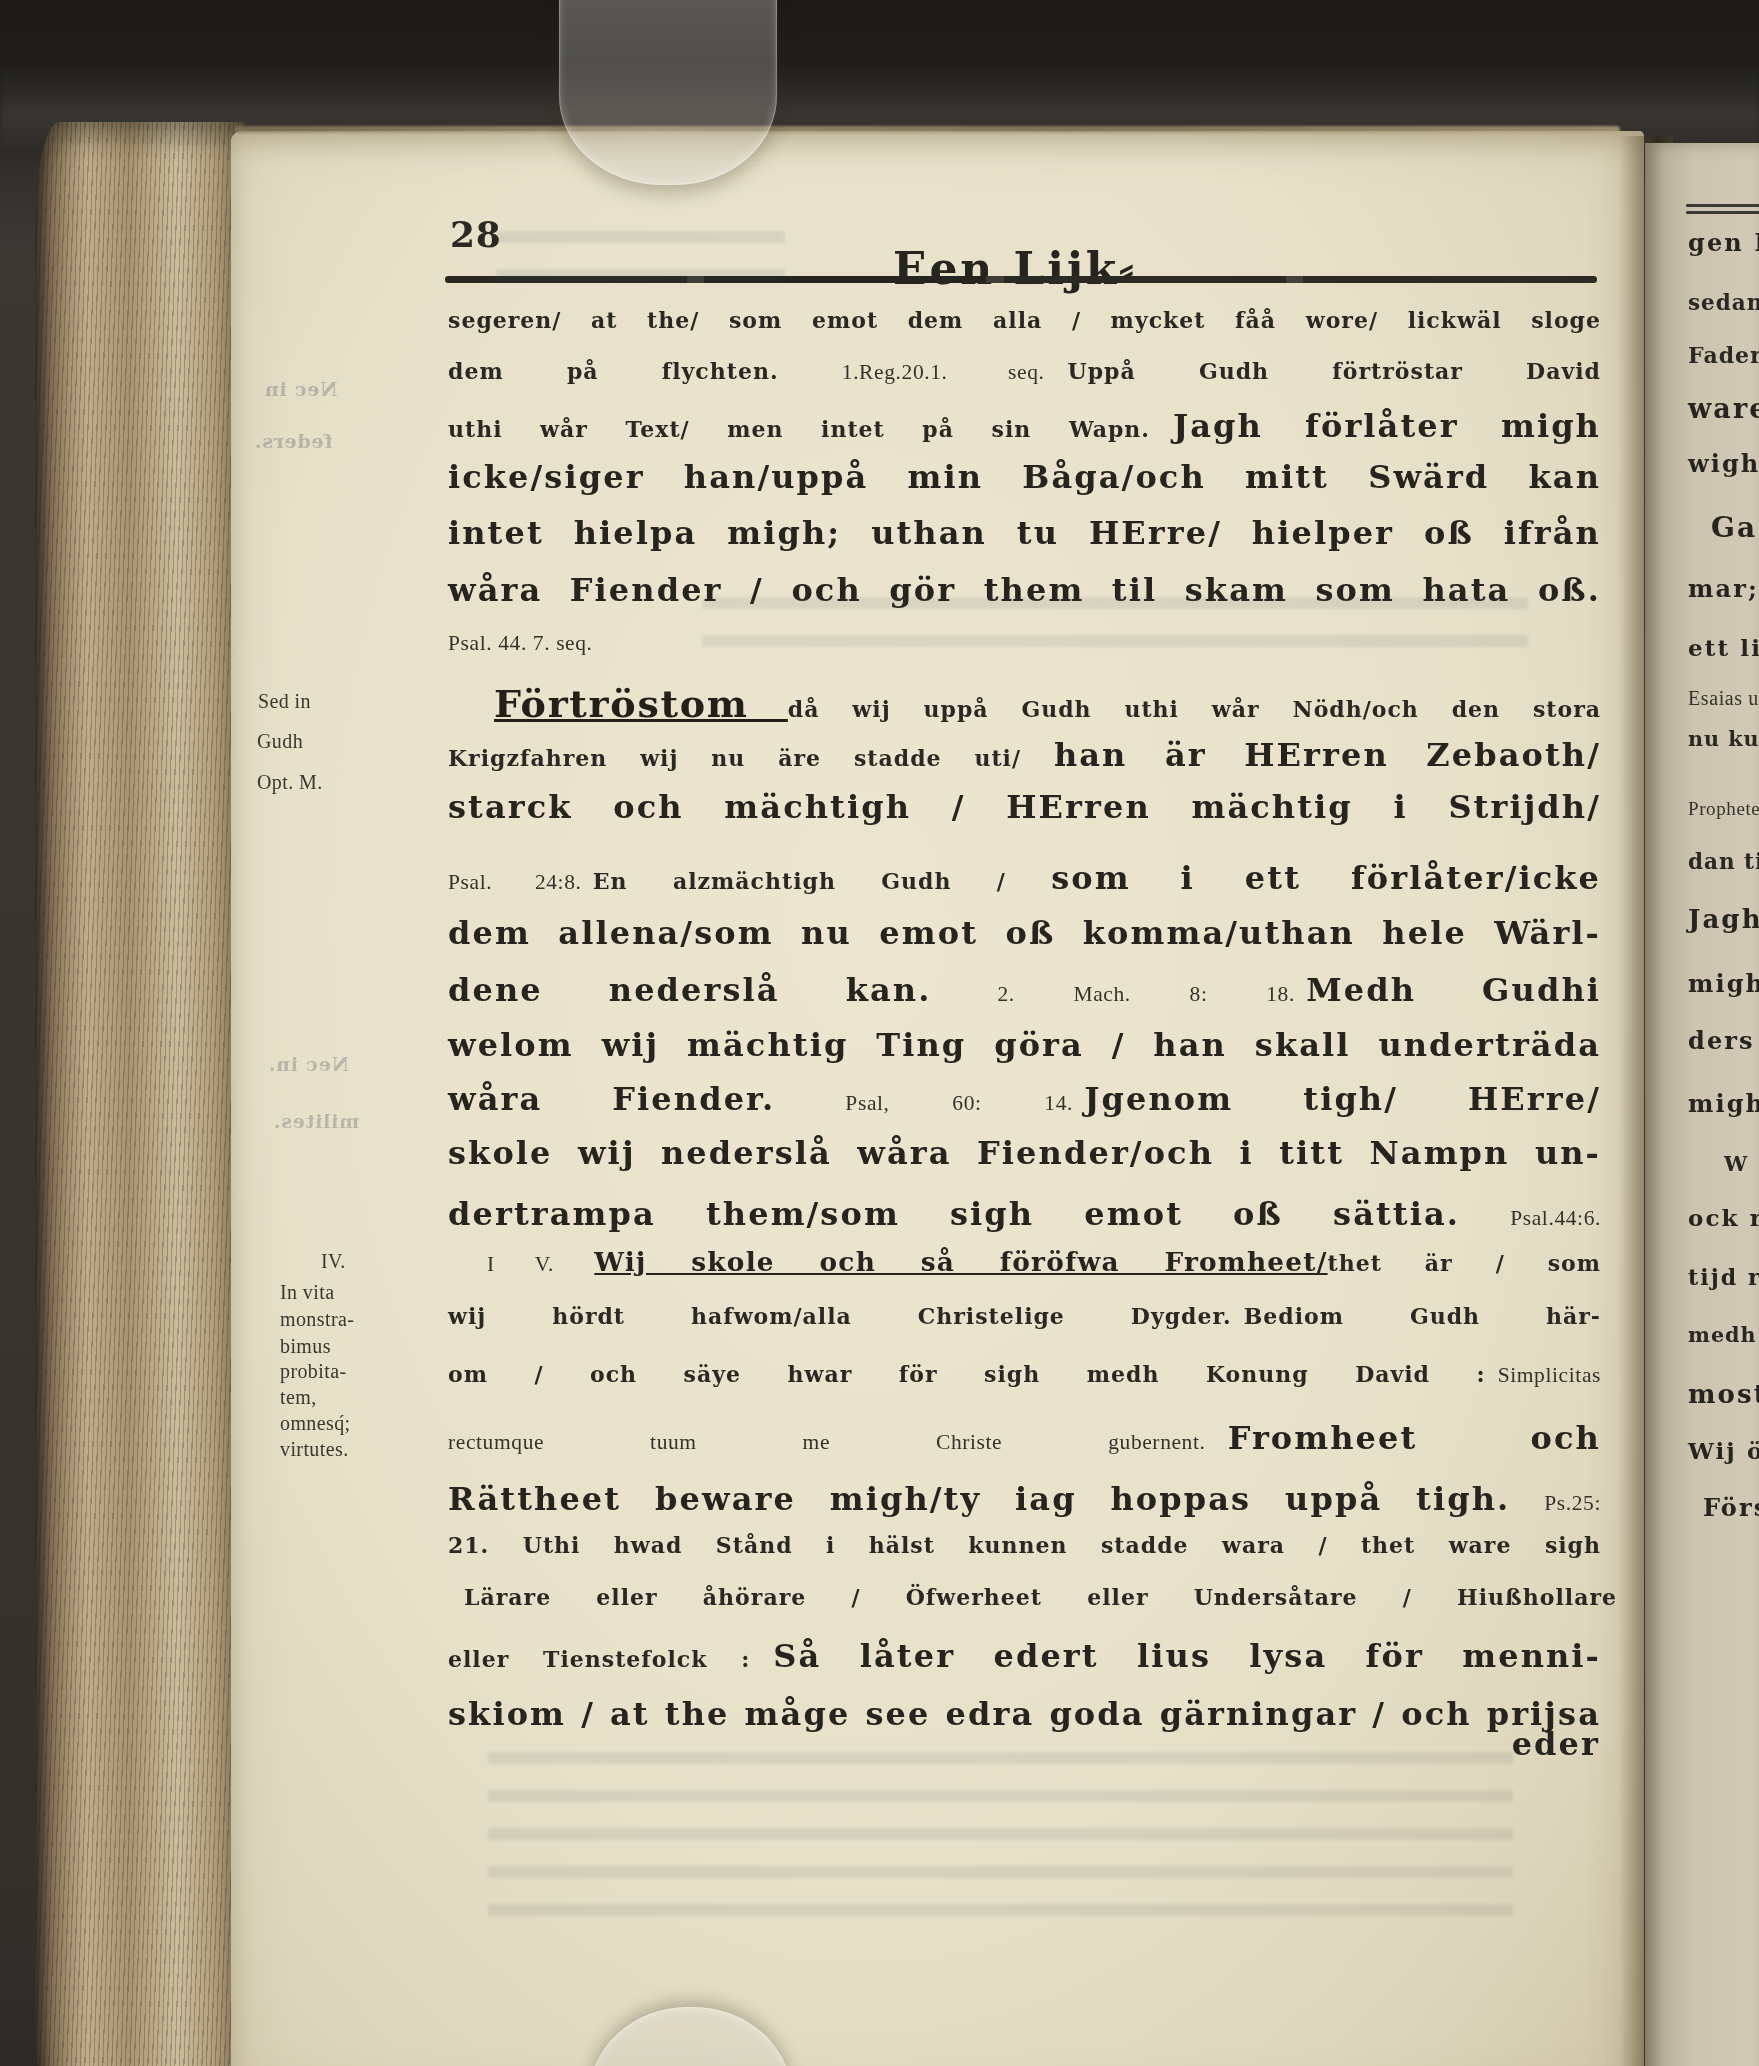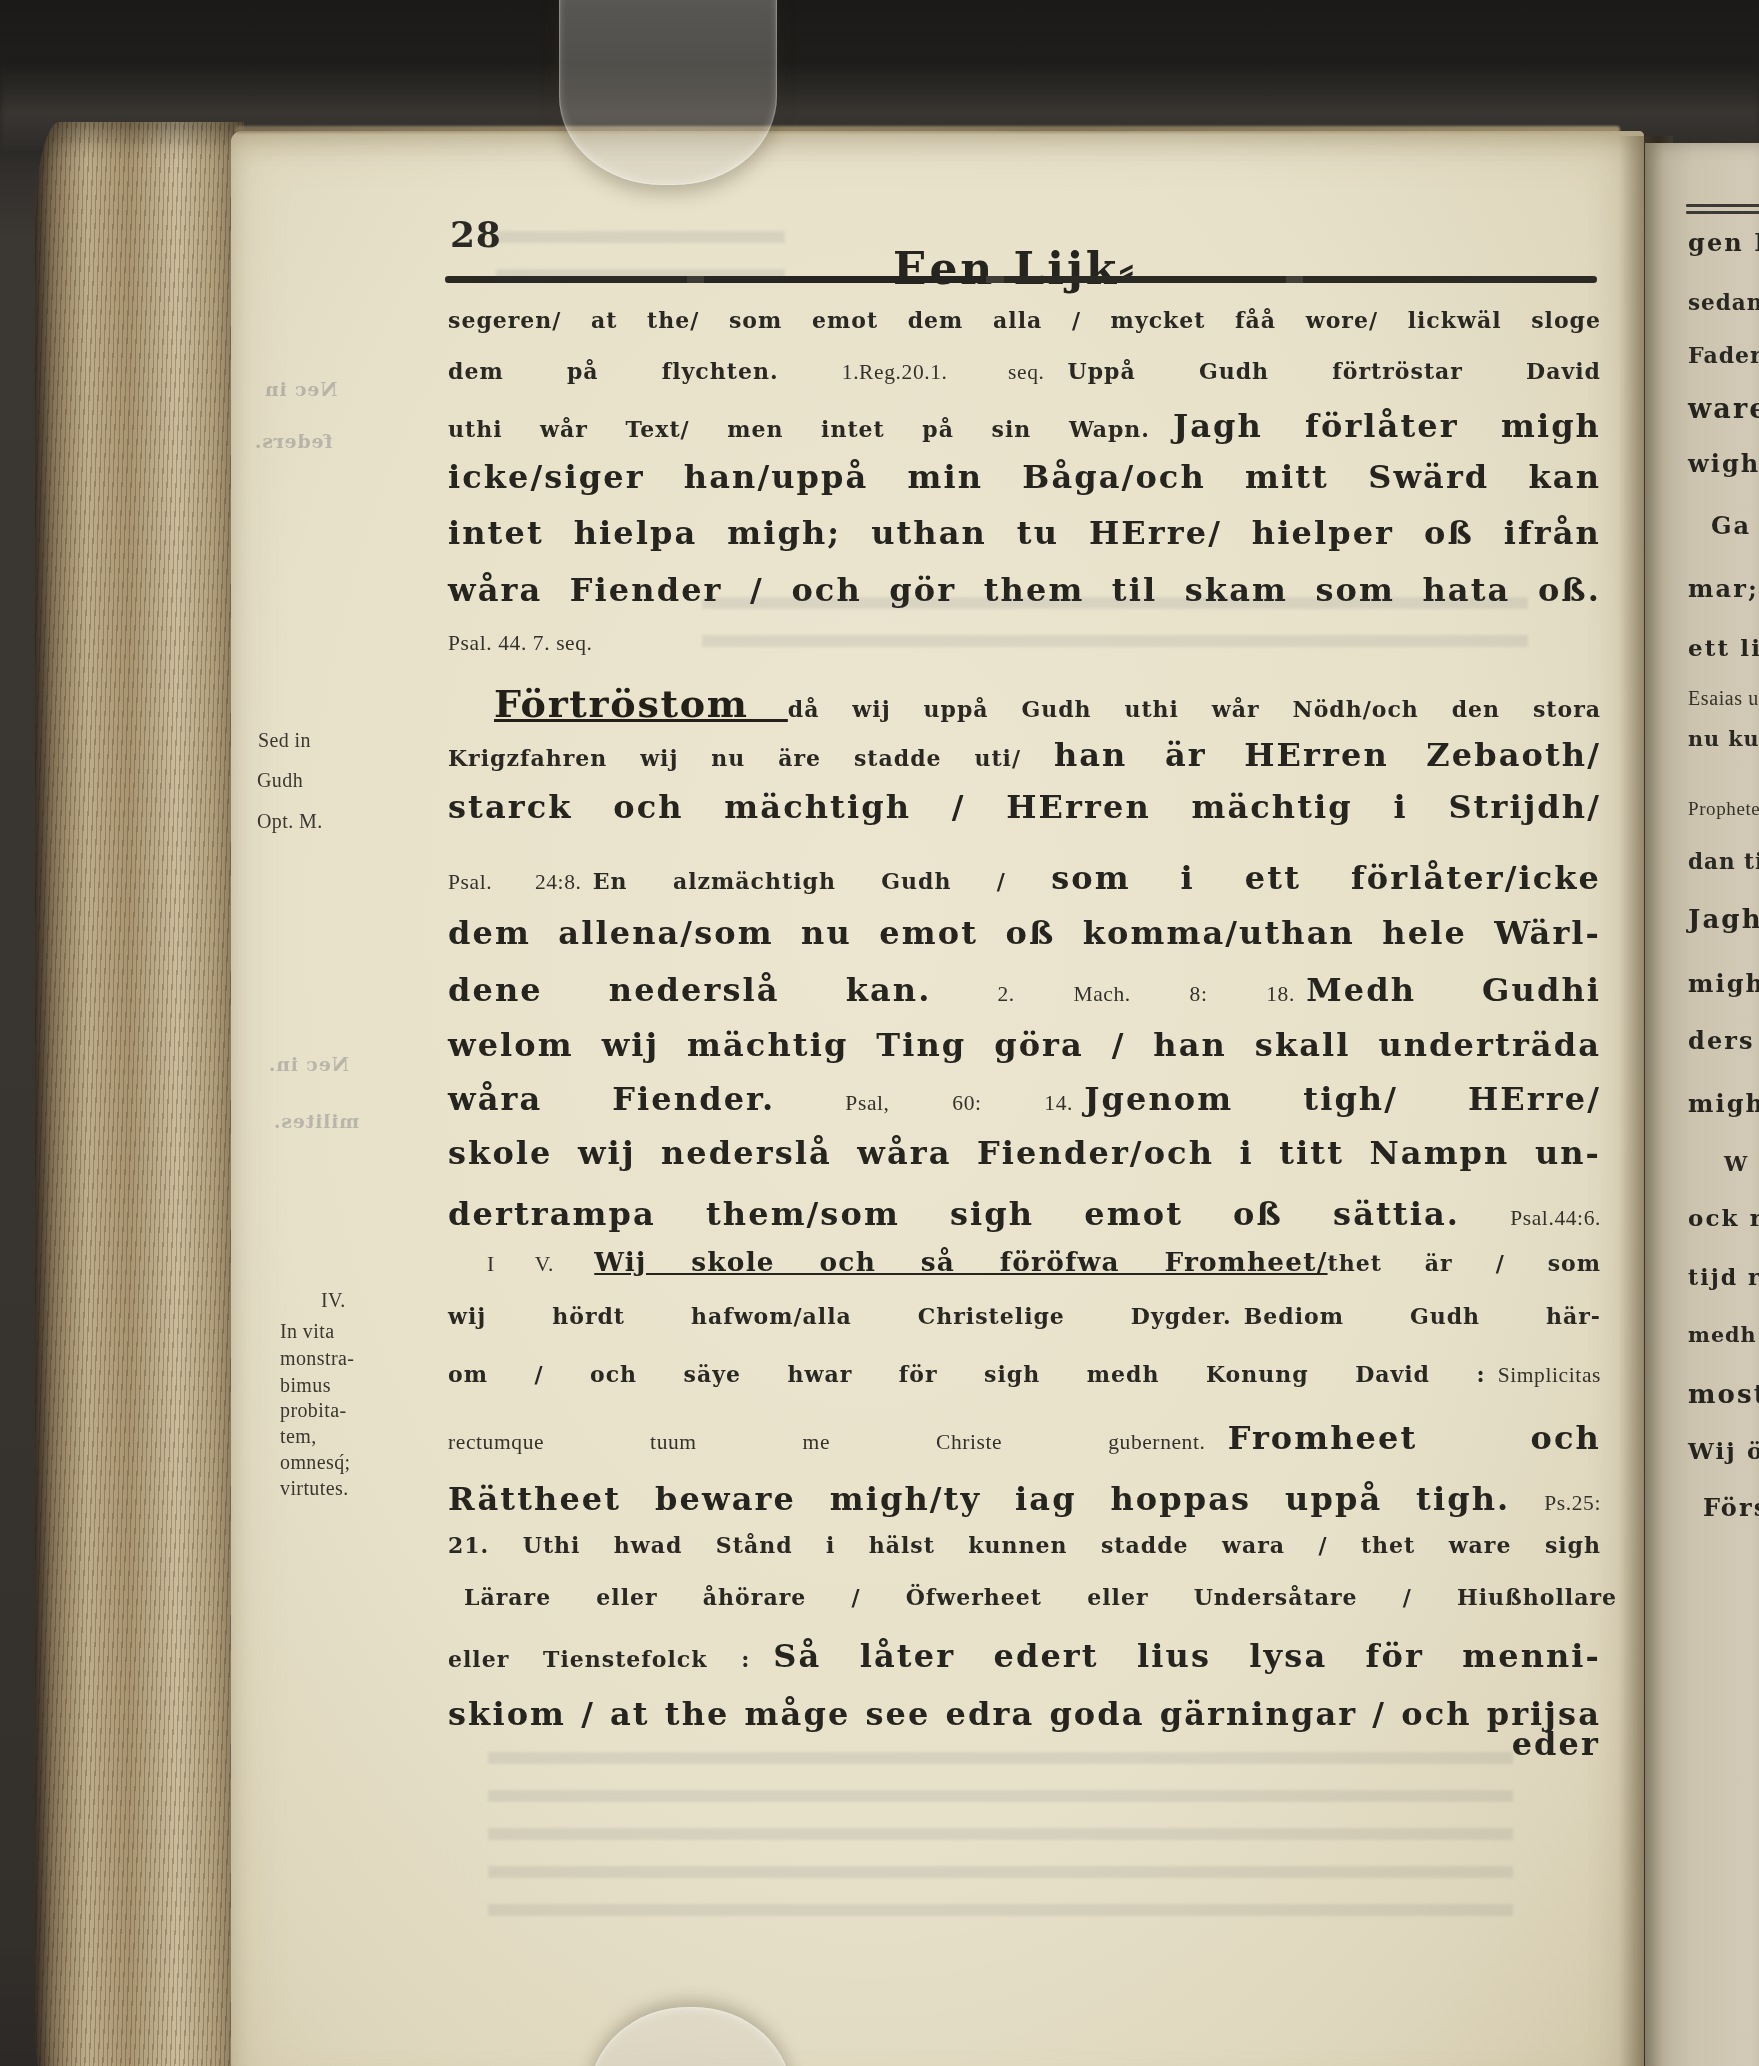--- a/index.html
+++ b/index.html
@@ -43,21 +43,21 @@
   .seg-bm{font:700 26.4px/1 "DejaVu Serif",serif;letter-spacing:1.2px;color:#26241f;text-decoration:underline;}
   .seg-bs{font:700 22px/1 "DejaVu Serif",serif;letter-spacing:1px;color:#2a2822;}
   .seg-r{font:400 21.5px/1 "Liberation Serif",serif;letter-spacing:0.6px;color:#35322b;}
   .bline{position:absolute;text-align:justify;text-align-last:justify;}
   .bline.left{text-align:left;text-align-last:left;}
   .bline.right{text-align:right;text-align-last:right;}
   .pagenum{position:absolute;left:450px;top:216px;font:700 36px/1 "DejaVu Serif",serif;color:#2b2923;letter-spacing:0.8px;}
   .runtitle{position:absolute;left:893px;top:209px;font:700 44px/1 "DejaVu Serif",serif;color:#26241e;letter-spacing:2.9px;margin-top:38px;}
   .hrule{position:absolute;left:445px;top:276px;width:1152px;height:6.6px;border-radius:3.3px;
     background:linear-gradient(90deg,#2a2823 0 21%,#3f3c35 21% 22.5%,#262420 22.5% 47%,#403d36 47% 48.5%,#2b2924 48.5% 73%,#44413a 73% 74.5%,#2c2a25 74.5% 100%);}
-  .mnote{position:absolute;font:400 20px/1 "Liberation Serif",serif;color:#3b372f;letter-spacing:0.4px;white-space:nowrap;margin-top:39px;}
+  .mnote{position:absolute;font:400 20px/1 "Liberation Serif",serif;color:#3b372f;letter-spacing:0.4px;white-space:nowrap;}
   .catchword{position:absolute;left:1347px;top:1728px;width:253px;}
   .bleed{position:absolute;color:#4e5261;opacity:0.30;transform:scaleX(-1);filter:blur(0.6px);
     font:700 19px/1 "DejaVu Serif",serif;letter-spacing:0.8px;white-space:nowrap;}
   .smudge{position:absolute;opacity:0.09;filter:blur(1.7px);
     background:repeating-linear-gradient(180deg,#3a3f4a 0 11.6px,rgba(0,0,0,0) 11.6px 38px);}
   
   #strip-top{position:absolute;left:559px;top:-8.3px;width:218px;height:193px;
     border-radius:0 0 103px 103px / 0 0 89px 89px;
     background:linear-gradient(180deg,rgba(212,208,199,0.34),rgba(205,201,191,0.24) 68%,rgba(202,198,188,0.32));
     box-shadow:0 8.3px 18px rgba(60,50,30,0.28), inset 0 0 0 1.2px rgba(255,255,255,0.22), inset 0 -4.1px 8.3px rgba(255,255,255,0.28);}
@@ -76,21 +76,21 @@
   <div id="gutter"></div>
 
   <div id="next-page">
     <div class="np-rule r1"></div>
     <div class="np-rule r2"></div>
   <div class="frag seg-bl" style="left: 43px; top: 88px; font-size: 24px;">gen Död;</div>
       <div class="frag seg-bs" style="left: 43px; top: 149px; font-size: 21.5px;">sedan ewig</div>
       <div class="frag seg-bs" style="left: 43px; top: 201px; font-size: 22px;">Fader/  G</div>
       <div class="frag seg-bl" style="left: 43px; top: 252px; font-size: 27px;">ware Lo</div>
       <div class="frag seg-bl" style="left: 43px; top: 309px; font-size: 24px;">wigheet/</div>
-      <div class="frag seg-bl" style="left: 66px; top: 371px; font-size: 24px;">Ga</div>
+      <div class="frag seg-bl" style="left: 66px; top: 371px; font-size: 28px;">Ga</div>
       <div class="frag seg-bl" style="left: 43px; top: 434px; font-size: 24px;">mar;  S</div>
       <div class="frag seg-bl" style="left: 43px; top: 493px; font-size: 23px;">ett lijtet</div>
       <div class="frag seg-r" style="left: 43px; top: 545px; font-size: 20px;">Esaias ut</div>
       <div class="frag seg-bs" style="left: 43px; top: 586px; font-size: 20.7px;">nu kunde</div>
       <div class="frag seg-r" style="left: 43px; top: 656px; font-size: 19px;">Prophete</div>
       <div class="frag seg-bs" style="left: 43px; top: 708px; font-size: 21.5px;">dan til</div>
       <div class="frag seg-bl" style="left: 43px; top: 763px; font-size: 26px;">Jagh s</div>
       <div class="frag seg-bl" style="left: 43px; top: 829px; font-size: 24px;">migh u</div>
       <div class="frag seg-bl" style="left: 43px; top: 886px; font-size: 24px;">ders S</div>
       <div class="frag seg-bl" style="left: 43px; top: 949px; font-size: 24px;">migh ti</div>

